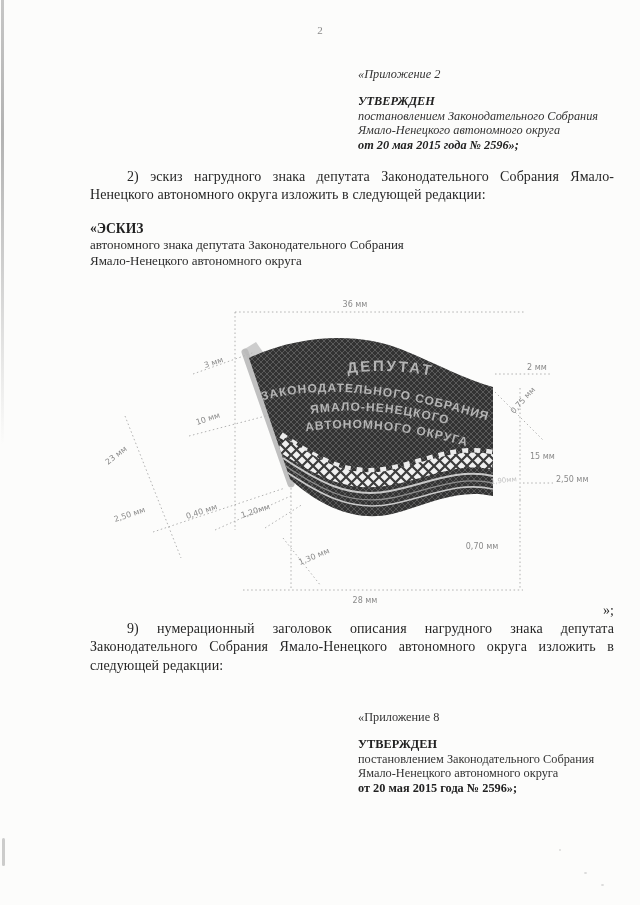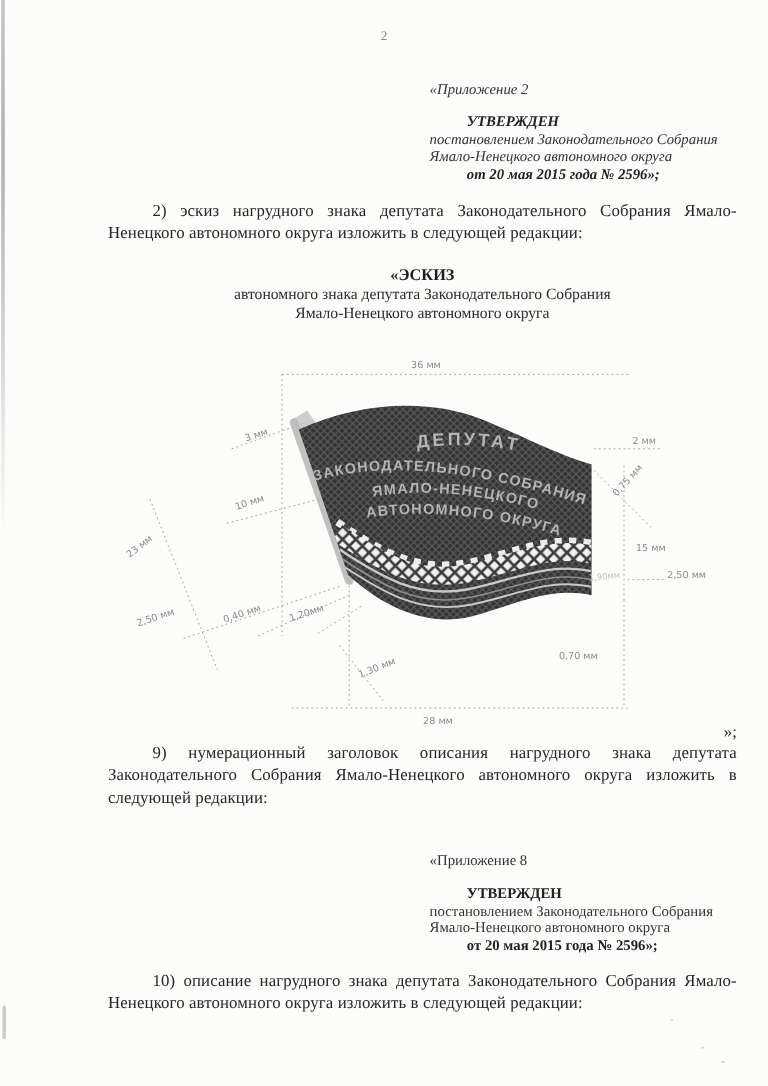--- a/index.html
+++ b/index.html
@@ -10,28 +10,28 @@
   }
   .page-number{
     position:absolute;top:24px;left:0;right:0;text-align:center;
     font-size:11px;color:#8a8a8a;
   }
   .appendix{
     position:absolute;left:358px;width:260px;
     font-size:12.3px;line-height:14.4px;color:#333;
   }
   .appendix .app-label{margin-bottom:13px;}
-  .appendix .bold{font-weight:bold;color:#222;margin-left:31px;}
+  .appendix .bold{font-weight:bold;color:#222;}
   .para{
     position:absolute;left:90px;width:524px;
     font-size:14px;line-height:18.4px;text-align:justify;
     text-indent:37px;letter-spacing:0.1px;color:#262626;
   }
   .sketch-head{
-    position:absolute;left:90px;top:221px;width:524px;text-align:center;
+    position:absolute;left:90px;top:221px;width:524px;
   }
   .sketch-head .t{font-weight:bold;font-size:13.6px;line-height:16px;color:#1f1f1f;}
   .sketch-head .s{font-size:13px;line-height:15.6px;color:#2b2b2b;}
   .close-mark{
     position:absolute;left:90px;top:603px;width:524px;text-align:right;
     font-size:14px;color:#2b2b2b;
   }
   .drawing{position:absolute;left:93px;top:290px;}
   .dim{font-family:"DejaVu Sans", sans-serif;font-size:8px;fill:#8a8a8a;}
   .dim-faint{font-family:"DejaVu Sans", sans-serif;font-size:7px;fill:#c3c3c3;}
@@ -164,15 +164,14 @@
   <p class="para" style="top:620px;margin:0;">9) нумерационный заголовок описания нагрудного знака депутата Законодательного Собрания Ямало-Ненецкого автономного округа  изложить в следующей редакции:</p>
 
   <div class="appendix" style="top:710px;">
     <div class="app-label">«Приложение 8</div>
     <div class="bold">УТВЕРЖДЕН</div>
     <div>постановлением Законодательного Собрания</div>
     <div>Ямало-Ненецкого автономного округа</div>
     <div class="bold">от 20 мая 2015 года № 2596»;</div>
   </div>
 
-  <p class="para" style="top:810px;margin:0;">10) описание нагрудного знака депутата Законодательного Собрания Ямало-Ненецкого автономного округа изложить в следующей редакции:</p>
 
 </div>
 
 </body></html>

